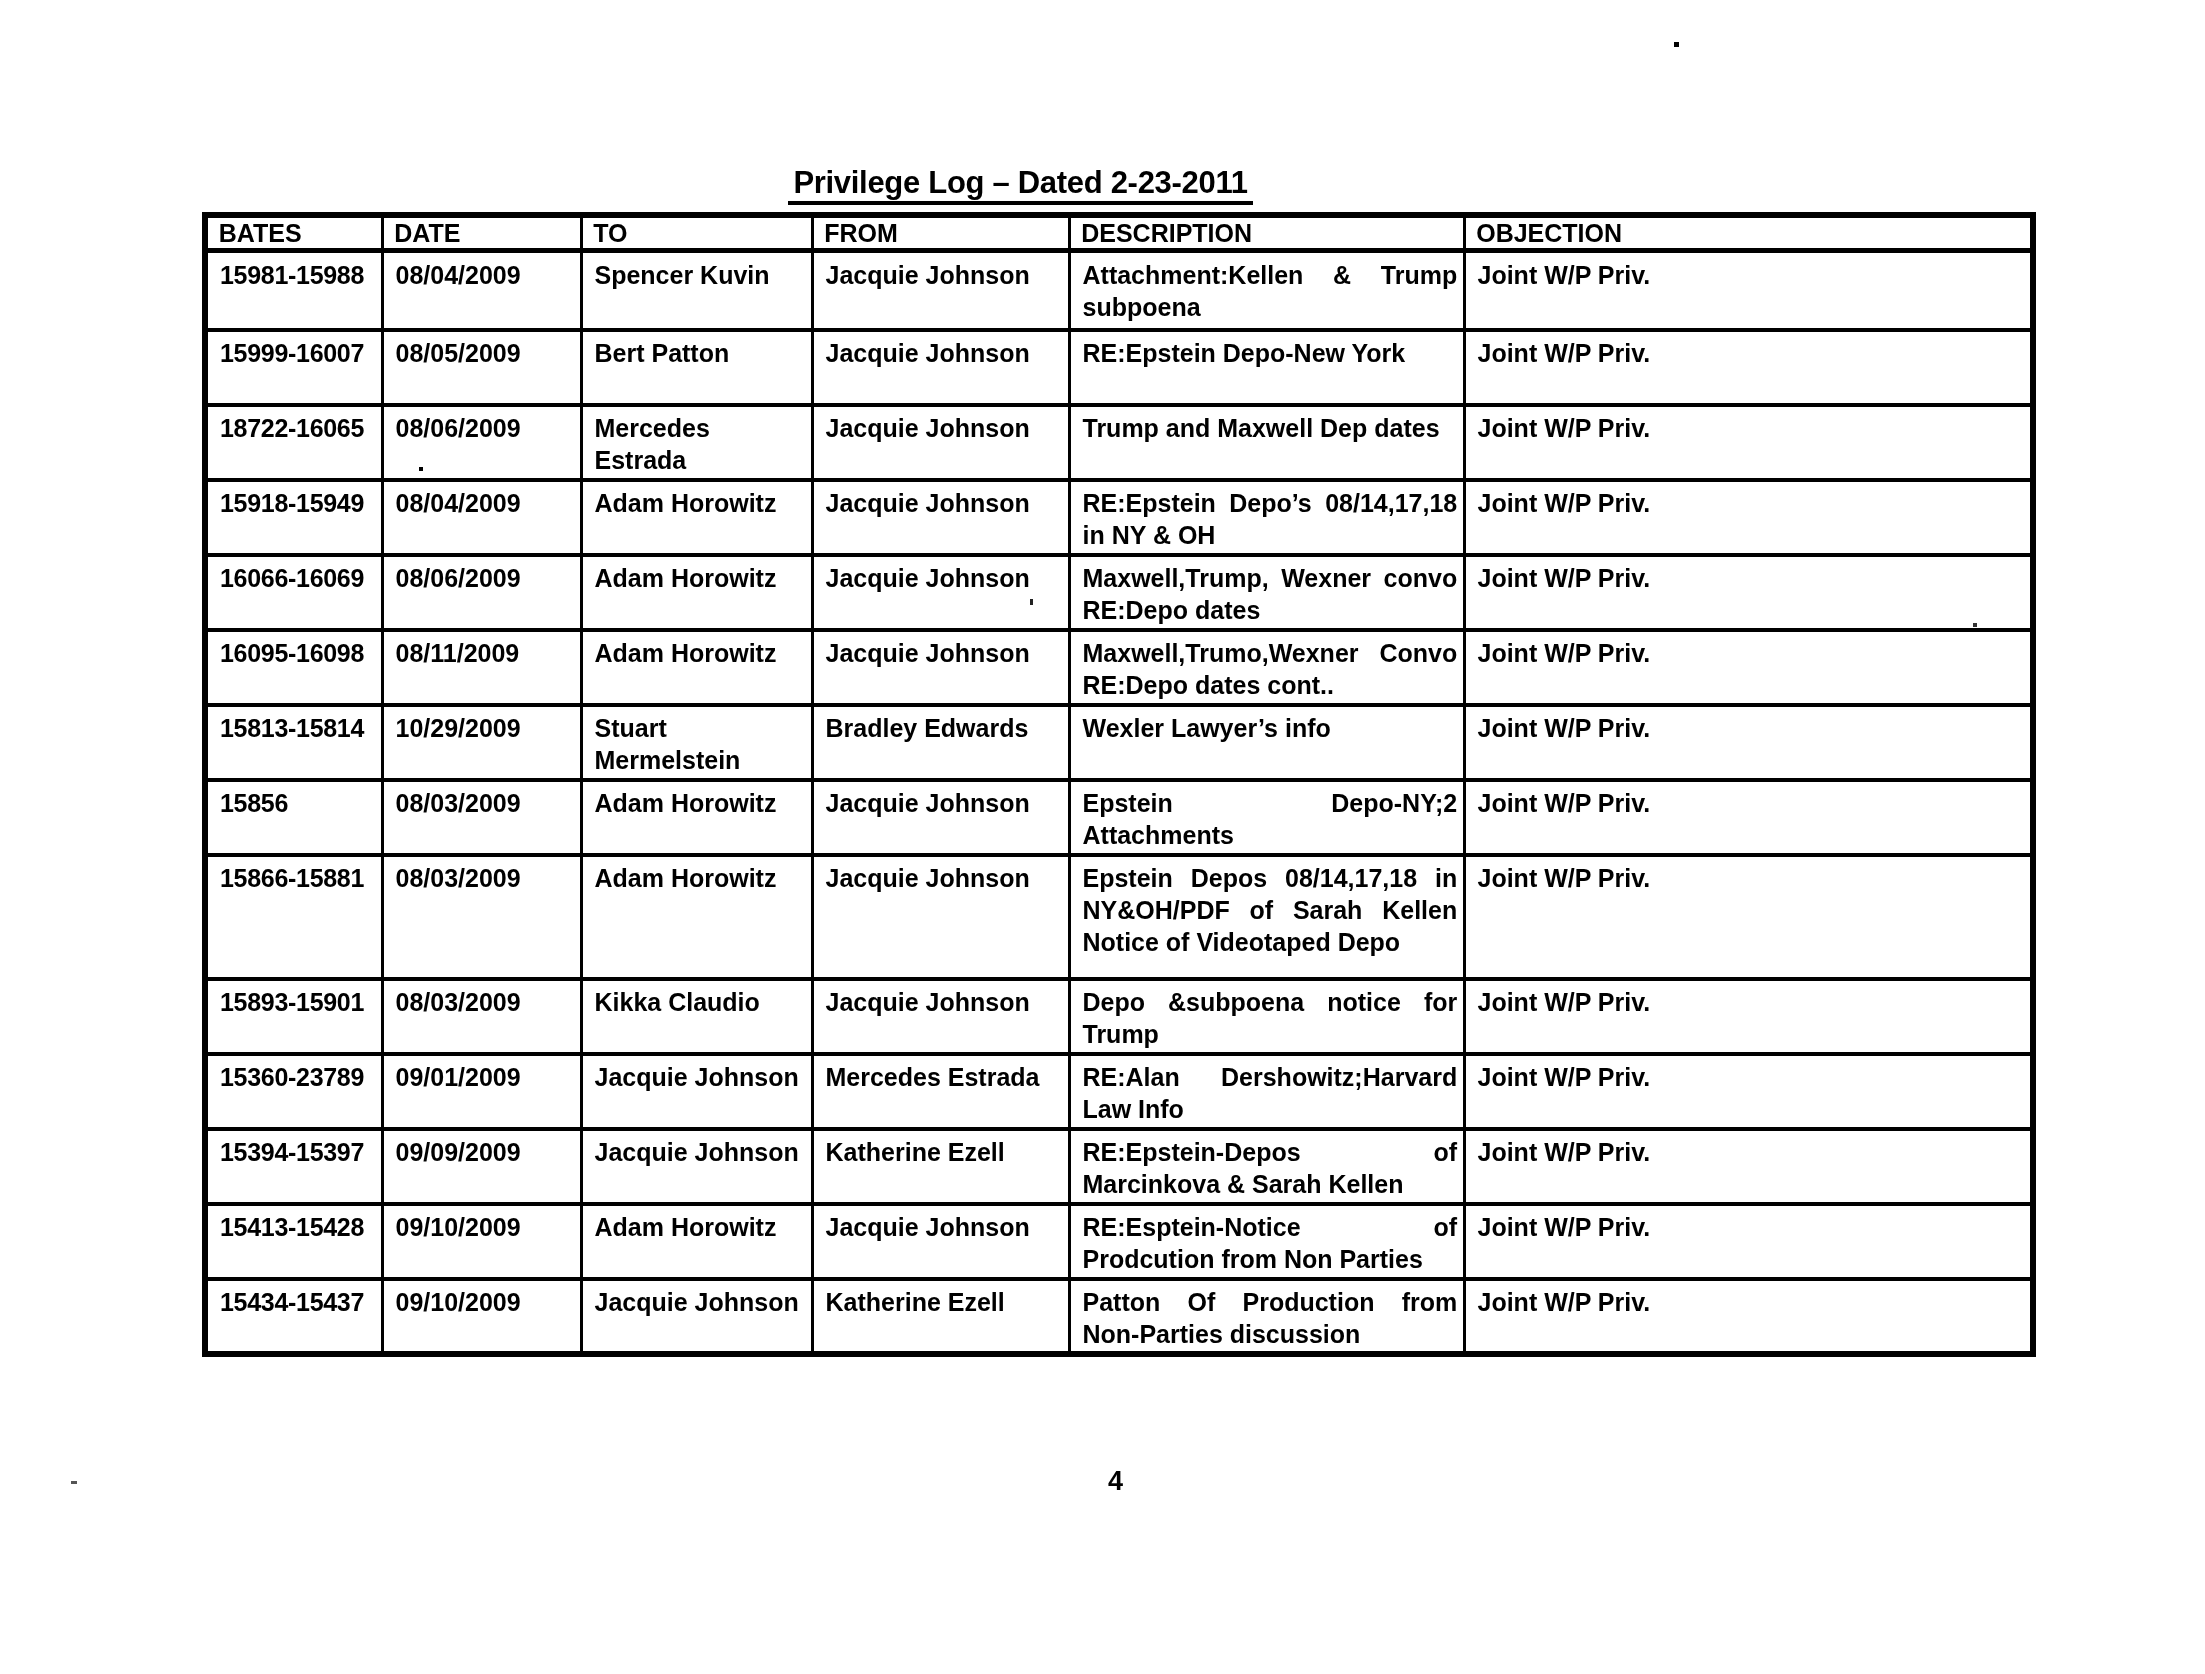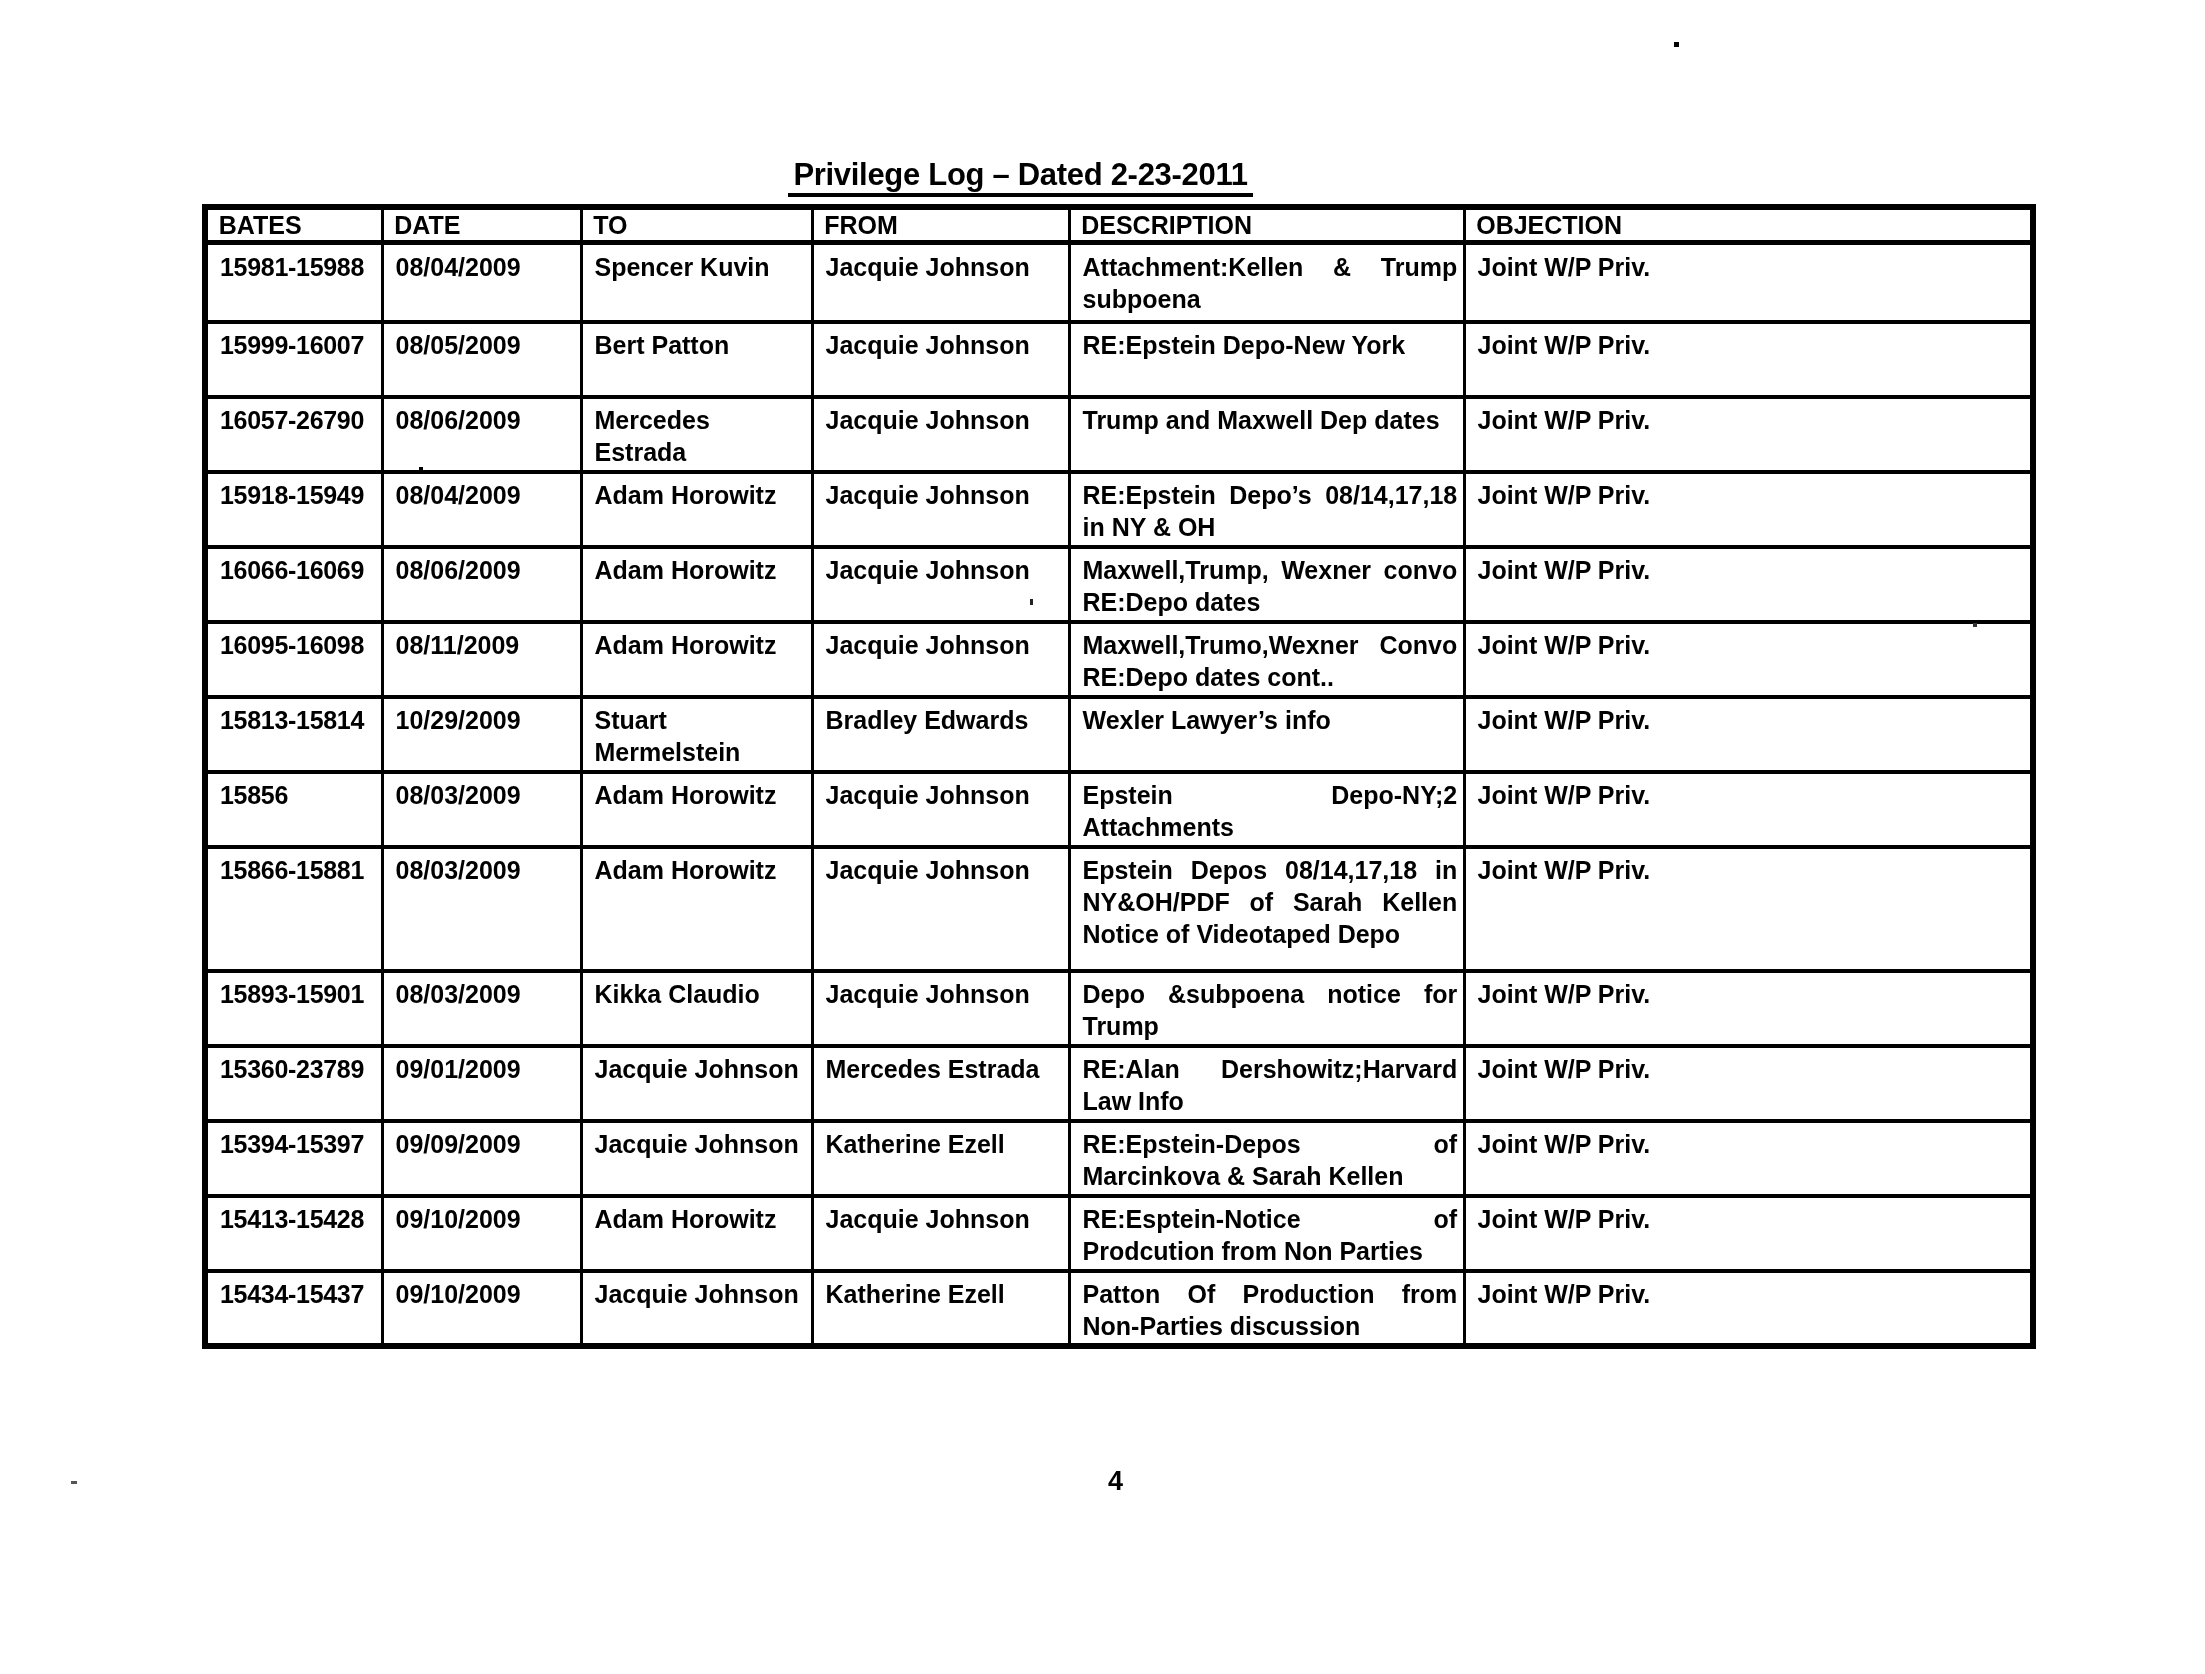--- a/index.html
+++ b/index.html
@@ -10,21 +10,21 @@
     position: relative;
     background: #ffffff;
     color: #000000;
     font-family: "Liberation Sans", sans-serif;
     font-weight: 700;
     overflow: hidden;
   }
   .sheet {
     position: absolute;
     left: 202px;
-    top: 0;
+    top: 8px;
     width: 1637px;
   }
   .title-block {
     padding-top: 159px;
     text-align: center;
   }
   .title-row { line-height: 1; }
   .doc-title {
     display: inline-block;
     font-size: 31px;
@@ -133,21 +133,21 @@
         </tr>
         <tr>
           <td class="col-bates">15999-16007</td>
           <td class="col-date">08/05/2009</td>
           <td class="col-to">Bert Patton</td>
           <td class="col-from">Jacquie Johnson</td>
           <td class="col-description">RE:Epstein Depo-New York</td>
           <td class="col-objection">Joint W/P Priv.</td>
         </tr>
         <tr>
-          <td class="col-bates">16057-26790</td>
+          <td class="col-bates">18722-16065</td>
           <td class="col-date">08/06/2009</td>
           <td class="col-to">Mercedes Estrada</td>
           <td class="col-from">Jacquie Johnson</td>
           <td class="col-description">Trump and Maxwell Dep dates</td>
           <td class="col-objection">Joint W/P Priv.</td>
         </tr>
         <tr>
           <td class="col-bates">15918-15949</td>
           <td class="col-date">08/04/2009</td>
           <td class="col-to">Adam Horowitz</td>

